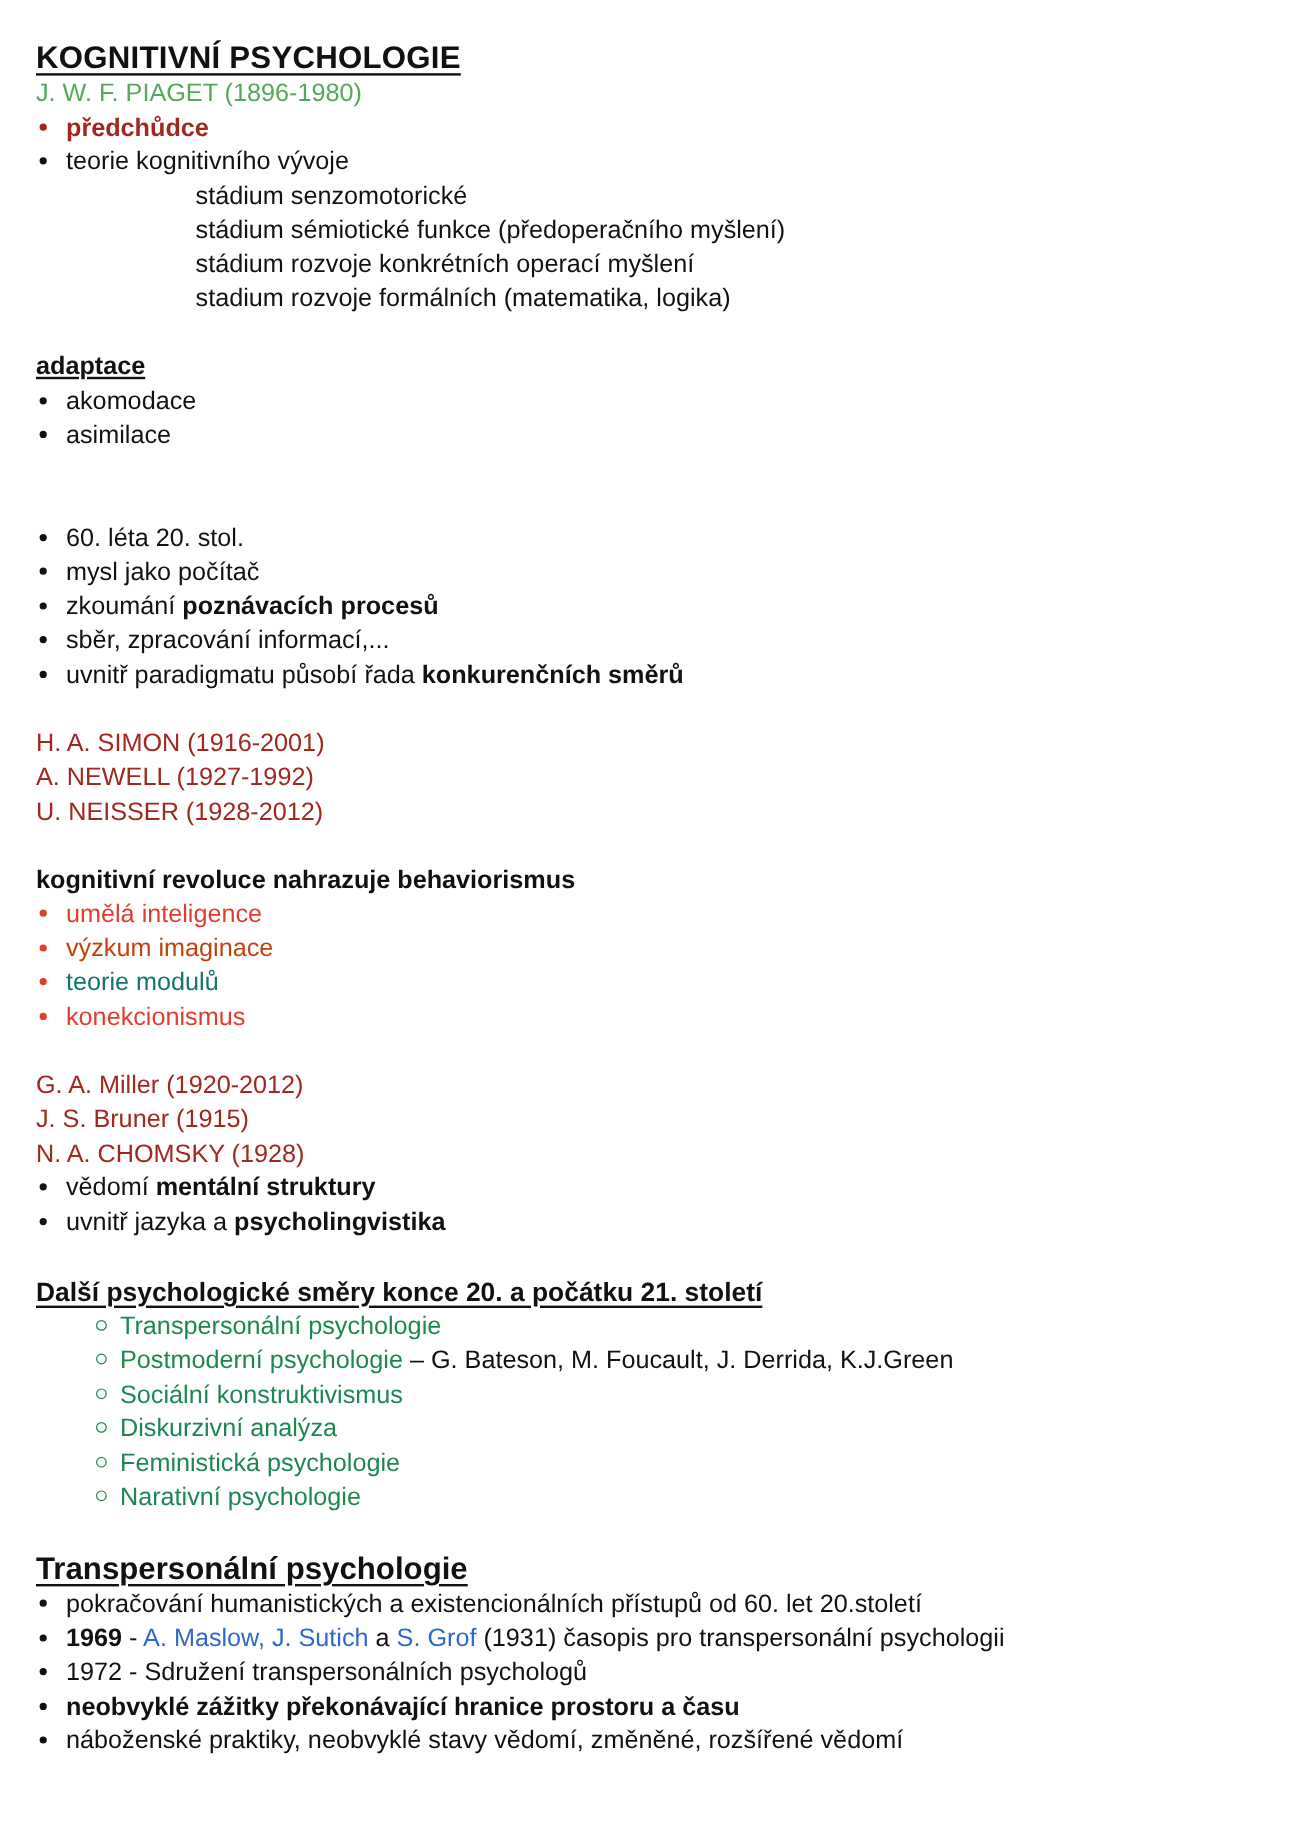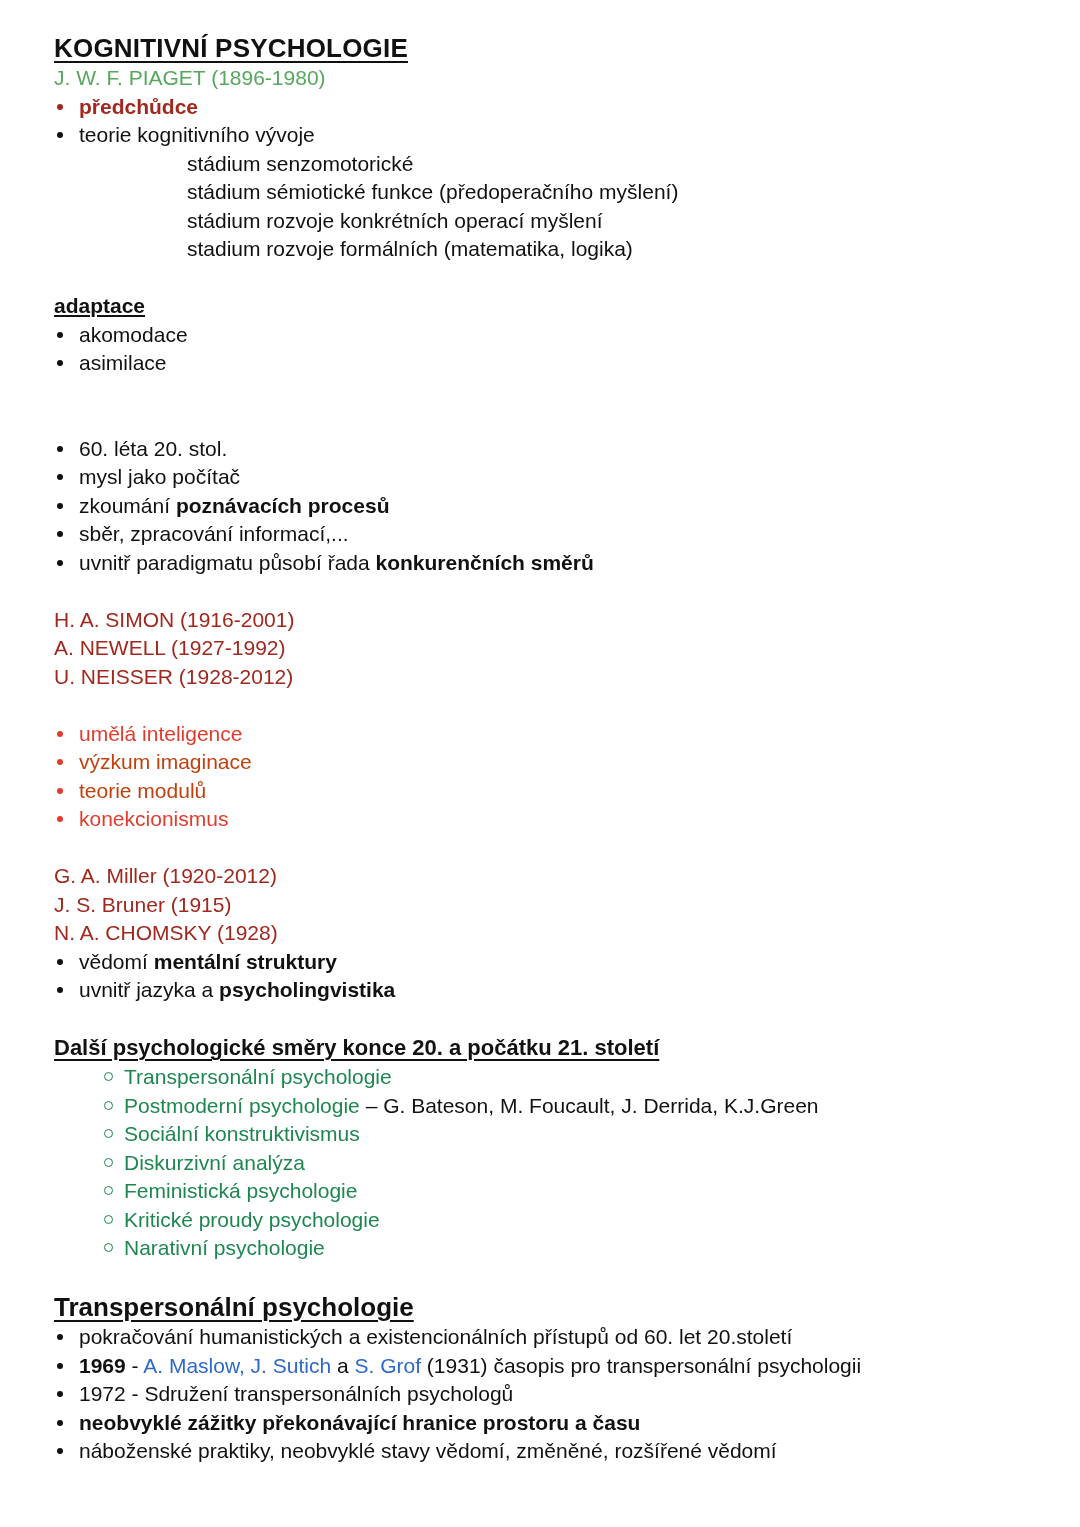--- a/index.html
+++ b/index.html
@@ -10,21 +10,20 @@
     color:#111111;
     overflow:hidden;
   }
   .doc { padding:33px 18px 0 30px; }
   .line {
     display:flex;
     align-items:baseline;
     font-size:21px;
     line-height:28.5px;
     white-space:pre-wrap;
-    margin-left:24px;
   }
   .line .content { flex:1 1 auto; }
   .h1 .content, .h2 .content, .h3 .content {
     font-weight:bold;
     text-decoration:underline;
     text-decoration-thickness:2px;
     text-underline-offset:4px;
   }
   .h1 { font-size:26px; line-height:31px; letter-spacing:0.2px; }
   .h2 { font-size:22px; line-height:30px; }
@@ -73,38 +72,38 @@
     <div class="line bullet"><span class="marker" style="color: rgb(17, 17, 17);"><span class="dot"></span></span><span class="content"><span style="font-weight: normal;">60. léta 20. stol.</span></span></div>
     <div class="line bullet"><span class="marker" style="color: rgb(17, 17, 17);"><span class="dot"></span></span><span class="content"><span>mysl jako počítač</span></span></div>
     <div class="line bullet"><span class="marker" style="color: rgb(17, 17, 17);"><span class="dot"></span></span><span class="content"><span>zkoumání </span><span style="font-weight: bold;">poznávacích procesů</span></span></div>
     <div class="line bullet"><span class="marker" style="color: rgb(17, 17, 17);"><span class="dot"></span></span><span class="content"><span>sběr, zpracování informací,...</span></span></div>
     <div class="line bullet"><span class="marker" style="color: rgb(17, 17, 17);"><span class="dot"></span></span><span class="content"><span>uvnitř paradigmatu působí řada </span><span style="font-weight: bold;">konkurenčních směrů</span></span></div>
     <div class="spacer" style="height: 28.5px;"></div>
     <div class="line plain"><span class="content"><span style="color: rgb(160, 40, 30);">H. A. SIMON (1916-2001)</span></span></div>
     <div class="line plain"><span class="content"><span style="color: rgb(160, 40, 30);">A. NEWELL (1927-1992)</span></span></div>
     <div class="line plain"><span class="content"><span style="color: rgb(160, 40, 30);">U. NEISSER (1928-2012)</span></span></div>
     <div class="spacer" style="height: 28.5px;"></div>
+    <div class="line plain"><span class="content"><span style="font-weight: bold;">kognitivní revoluce nahrazuje behaviorismus</span></span></div>
     <div class="line bullet"><span class="marker" style="color: rgb(225, 60, 45);"><span class="dot"></span></span><span class="content"><span style="color: rgb(225, 60, 45);">umělá inteligence</span></span></div>
     <div class="line bullet"><span class="marker" style="color: rgb(225, 60, 45);"><span class="dot"></span></span><span class="content"><span style="color: #c2410c;">výzkum imaginace</span></span></div>
-    <div class="line bullet"><span class="marker" style="color: rgb(225, 60, 45);"><span class="dot"></span></span><span class="content"><span style="color: #c2410c; text-align: center;">teorie modulů</span></span></div>
+    <div class="line bullet"><span class="marker" style="color: rgb(225, 60, 45);"><span class="dot"></span></span><span class="content"><span style="color: #0f766e; text-align: center;">teorie modulů</span></span></div>
     <div class="line bullet"><span class="marker" style="color: rgb(225, 60, 45);"><span class="dot"></span></span><span class="content"><span style="color: rgb(225, 60, 45);">konekcionismus</span></span></div>
     <div class="spacer" style="height: 28.5px;"></div>
     <div class="line plain"><span class="content"><span style="color: rgb(160, 40, 30);">G. A. Miller (1920-2012)</span></span></div>
     <div class="line plain"><span class="content"><span style="color: rgb(160, 40, 30);">J. S. Bruner (1915)</span></span></div>
     <div class="line plain"><span class="content"><span style="color: rgb(160, 40, 30);">N. A. CHOMSKY (1928)</span></span></div>
     <div class="line bullet"><span class="marker" style="color: rgb(17, 17, 17);"><span class="dot"></span></span><span class="content"><span>vědomí </span><span style="font-weight: bold;">mentální struktury</span></span></div>
     <div class="line bullet"><span class="marker" style="color: rgb(17, 17, 17);"><span class="dot"></span></span><span class="content"><span>uvnitř jazyka a </span><span style="font-weight: bold;">psycholingvistika</span></span></div>
     <div class="spacer" style="height: 28.5px;"></div>
     <div class="line h2"><span class="content"><span>Další psychologické směry konce 20. a počátku 21. století</span></span></div>
     <div class="line circle"><span class="marker" style="color: rgb(30, 135, 80);"><span class="ring"></span></span><span class="content"><span style="color: rgb(30, 135, 80);">Transpersonální psychologie</span></span></div>
     <div class="line circle"><span class="marker" style="color: rgb(30, 135, 80);"><span class="ring"></span></span><span class="content"><span style="color: rgb(30, 135, 80);">Postmoderní psychologie</span><span> – G. Bateson, M. Foucault, J. Derrida, K.J.Green</span></span></div>
     <div class="line circle"><span class="marker" style="color: rgb(30, 135, 80);"><span class="ring"></span></span><span class="content"><span style="color: rgb(30, 135, 80);">Sociální konstruktivismus</span></span></div>
     <div class="line circle"><span class="marker" style="color: rgb(30, 135, 80);"><span class="ring"></span></span><span class="content"><span style="color: rgb(30, 135, 80);">Diskurzivní analýza</span></span></div>
     <div class="line circle"><span class="marker" style="color: rgb(30, 135, 80);"><span class="ring"></span></span><span class="content"><span style="color: rgb(30, 135, 80);">Feministická psychologie</span></span></div>
-    <div class="line circle"><span class="marker" style="color: rgb(30, 135, 80);"><span class="ring"></span></span><span class="content"><span style="color: rgb(30, 135, 80);">Kritické proudy psychologie</span></span></div>
     <div class="line circle"><span class="marker" style="color: rgb(30, 135, 80);"><span class="ring"></span></span><span class="content"><span style="color: rgb(30, 135, 80);">Narativní psychologie</span></span></div>
     <div class="spacer" style="height: 28.5px;"></div>
     <div class="line h3"><span class="content"><span>Transpersonální psychologie</span></span></div>
     <div class="line bullet"><span class="marker" style="color: rgb(17, 17, 17);"><span class="dot"></span></span><span class="content"><span>pokračování humanistických a existencionálních přístupů od 60. let 20.století</span></span></div>
     <div class="line bullet"><span class="marker" style="color: rgb(17, 17, 17);"><span class="dot"></span></span><span class="content"><span style="font-weight: bold;">1969</span><span> - </span><span style="color: rgb(45, 105, 200);">A. Maslow, J. Sutich</span><span> a </span><span style="color: rgb(45, 105, 200);">S. Grof</span><span> (1931) časopis pro transpersonální psychologii</span></span></div>
     <div class="line bullet"><span class="marker" style="color: rgb(17, 17, 17);"><span class="dot"></span></span><span class="content"><span>1972 - Sdružení transpersonálních psychologů</span></span></div>
     <div class="line bullet"><span class="marker" style="color: rgb(17, 17, 17);"><span class="dot"></span></span><span class="content"><span style="font-weight: bold;">neobvyklé zážitky překonávající hranice prostoru a času</span></span></div>
     <div class="line bullet"><span class="marker" style="color: rgb(17, 17, 17);"><span class="dot"></span></span><span class="content"><span>náboženské praktiky, neobvyklé stavy vědomí, změněné, rozšířené vědomí</span></span></div>
   </div>
 

